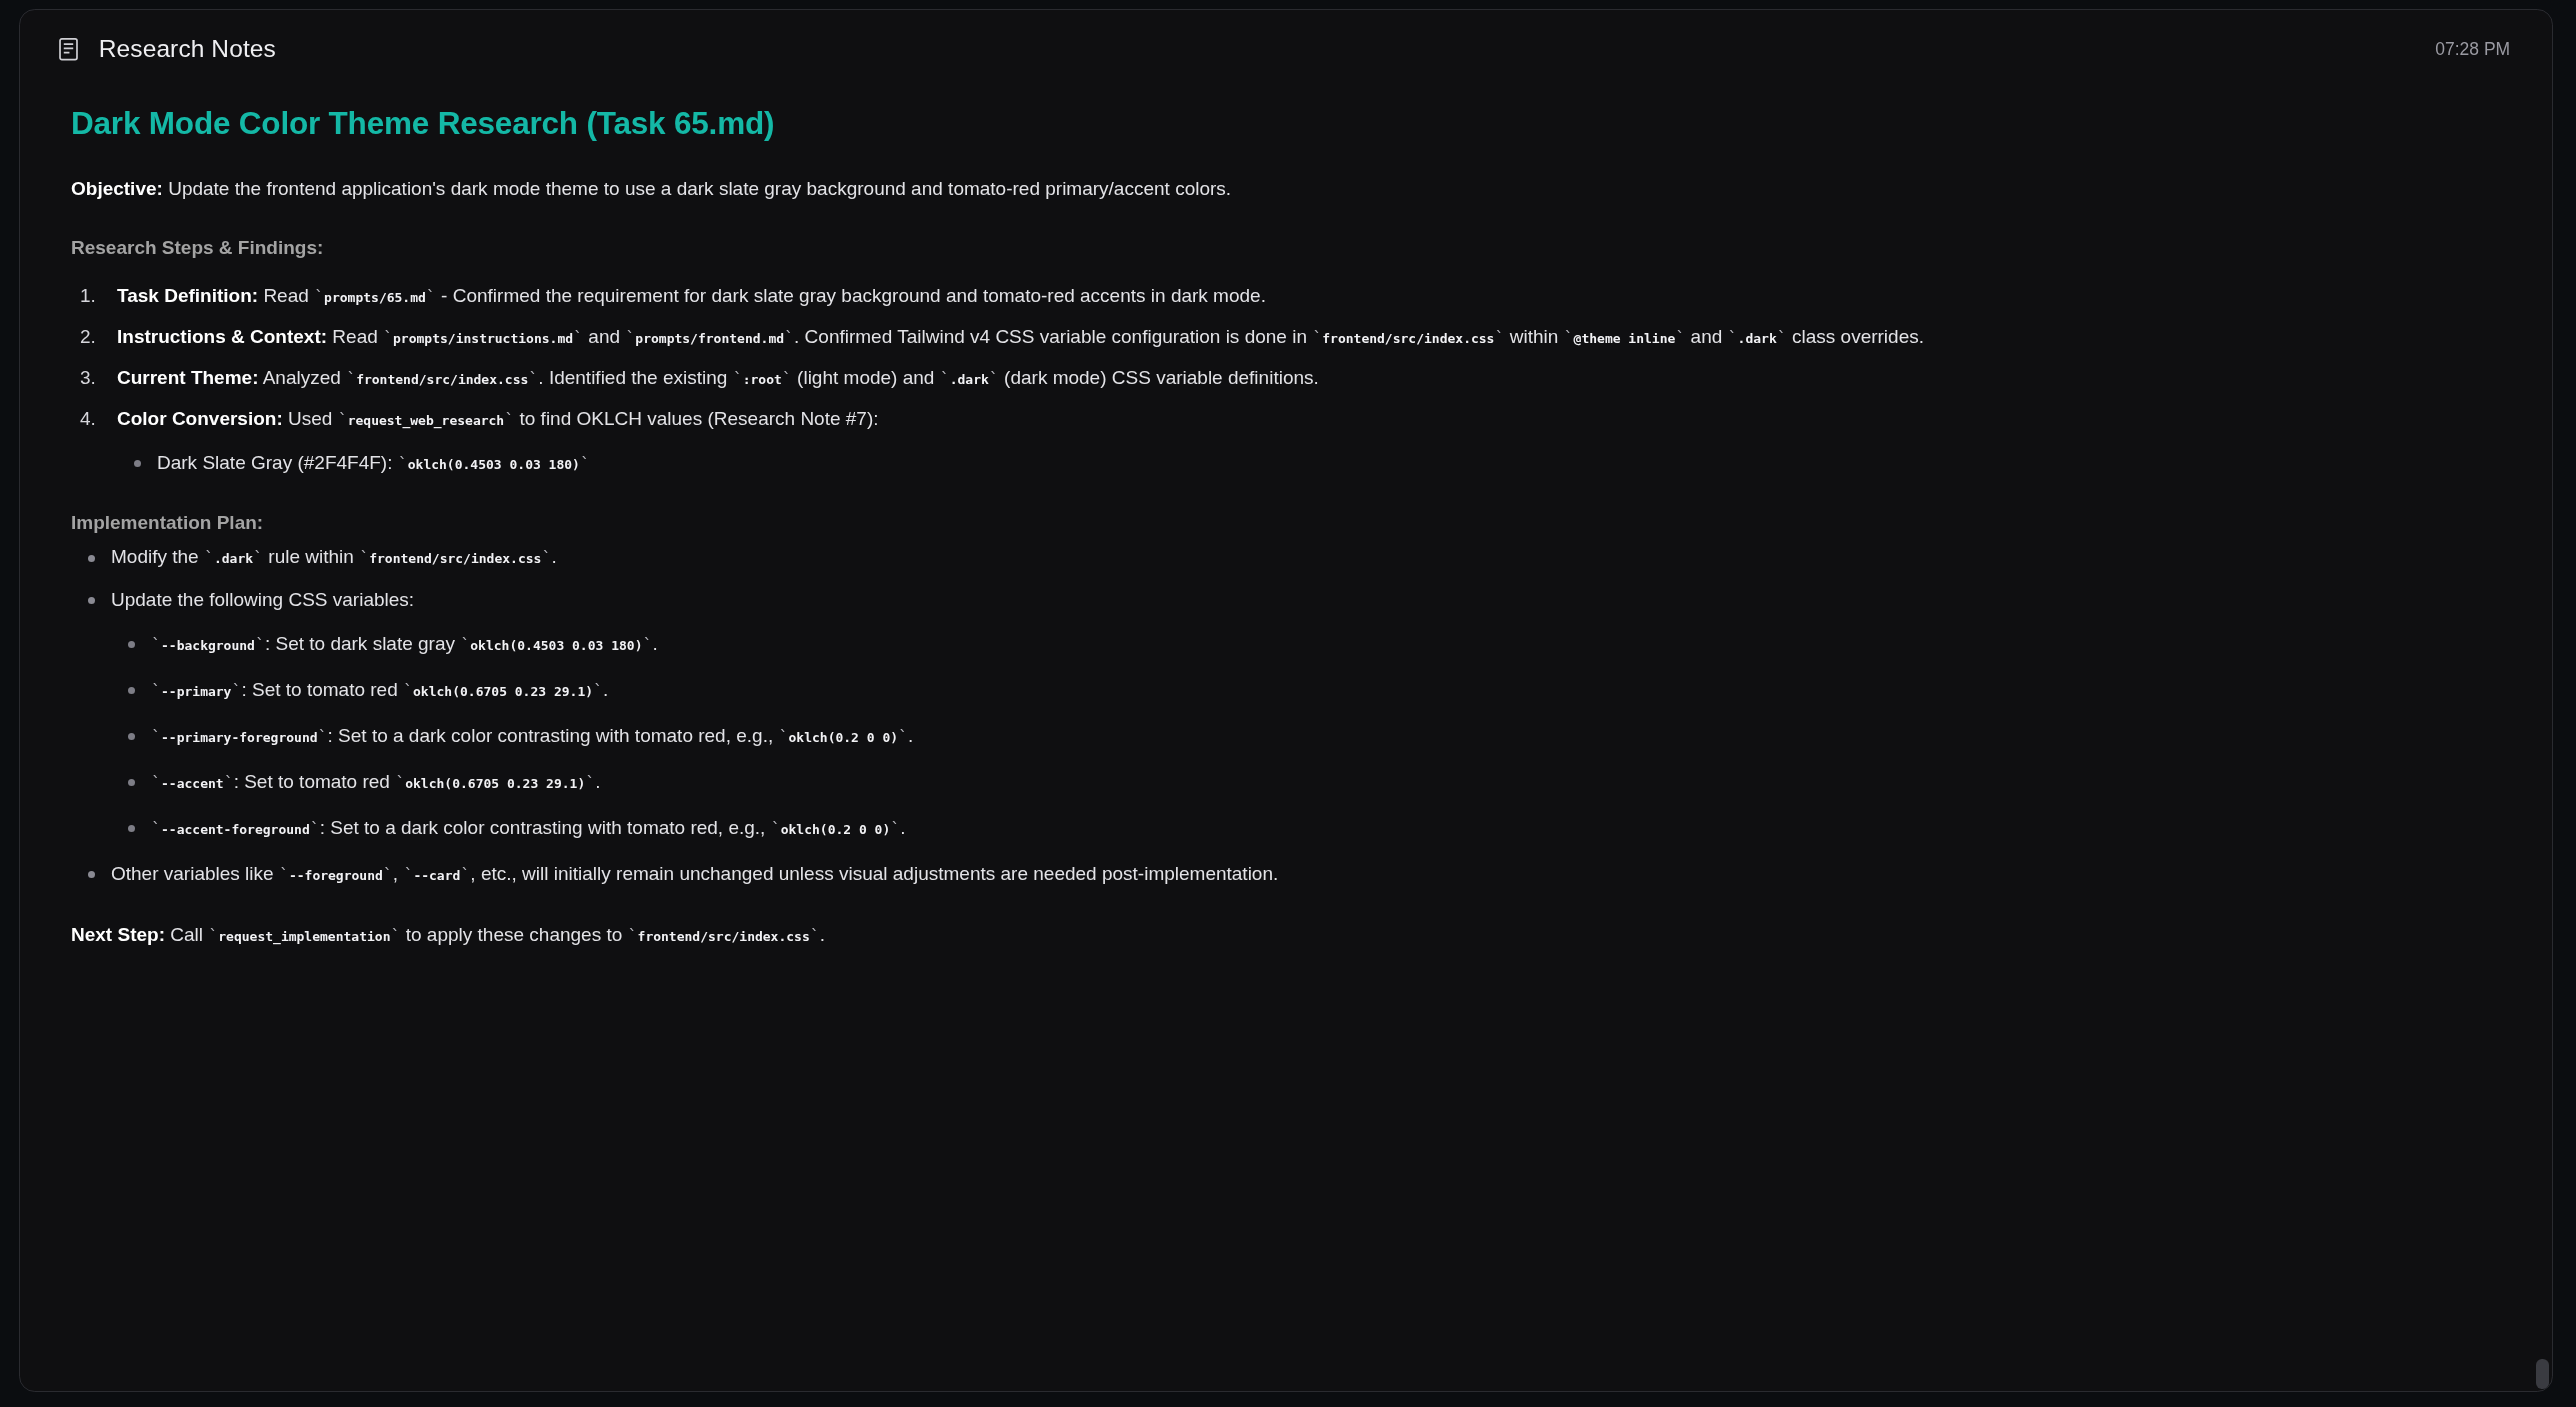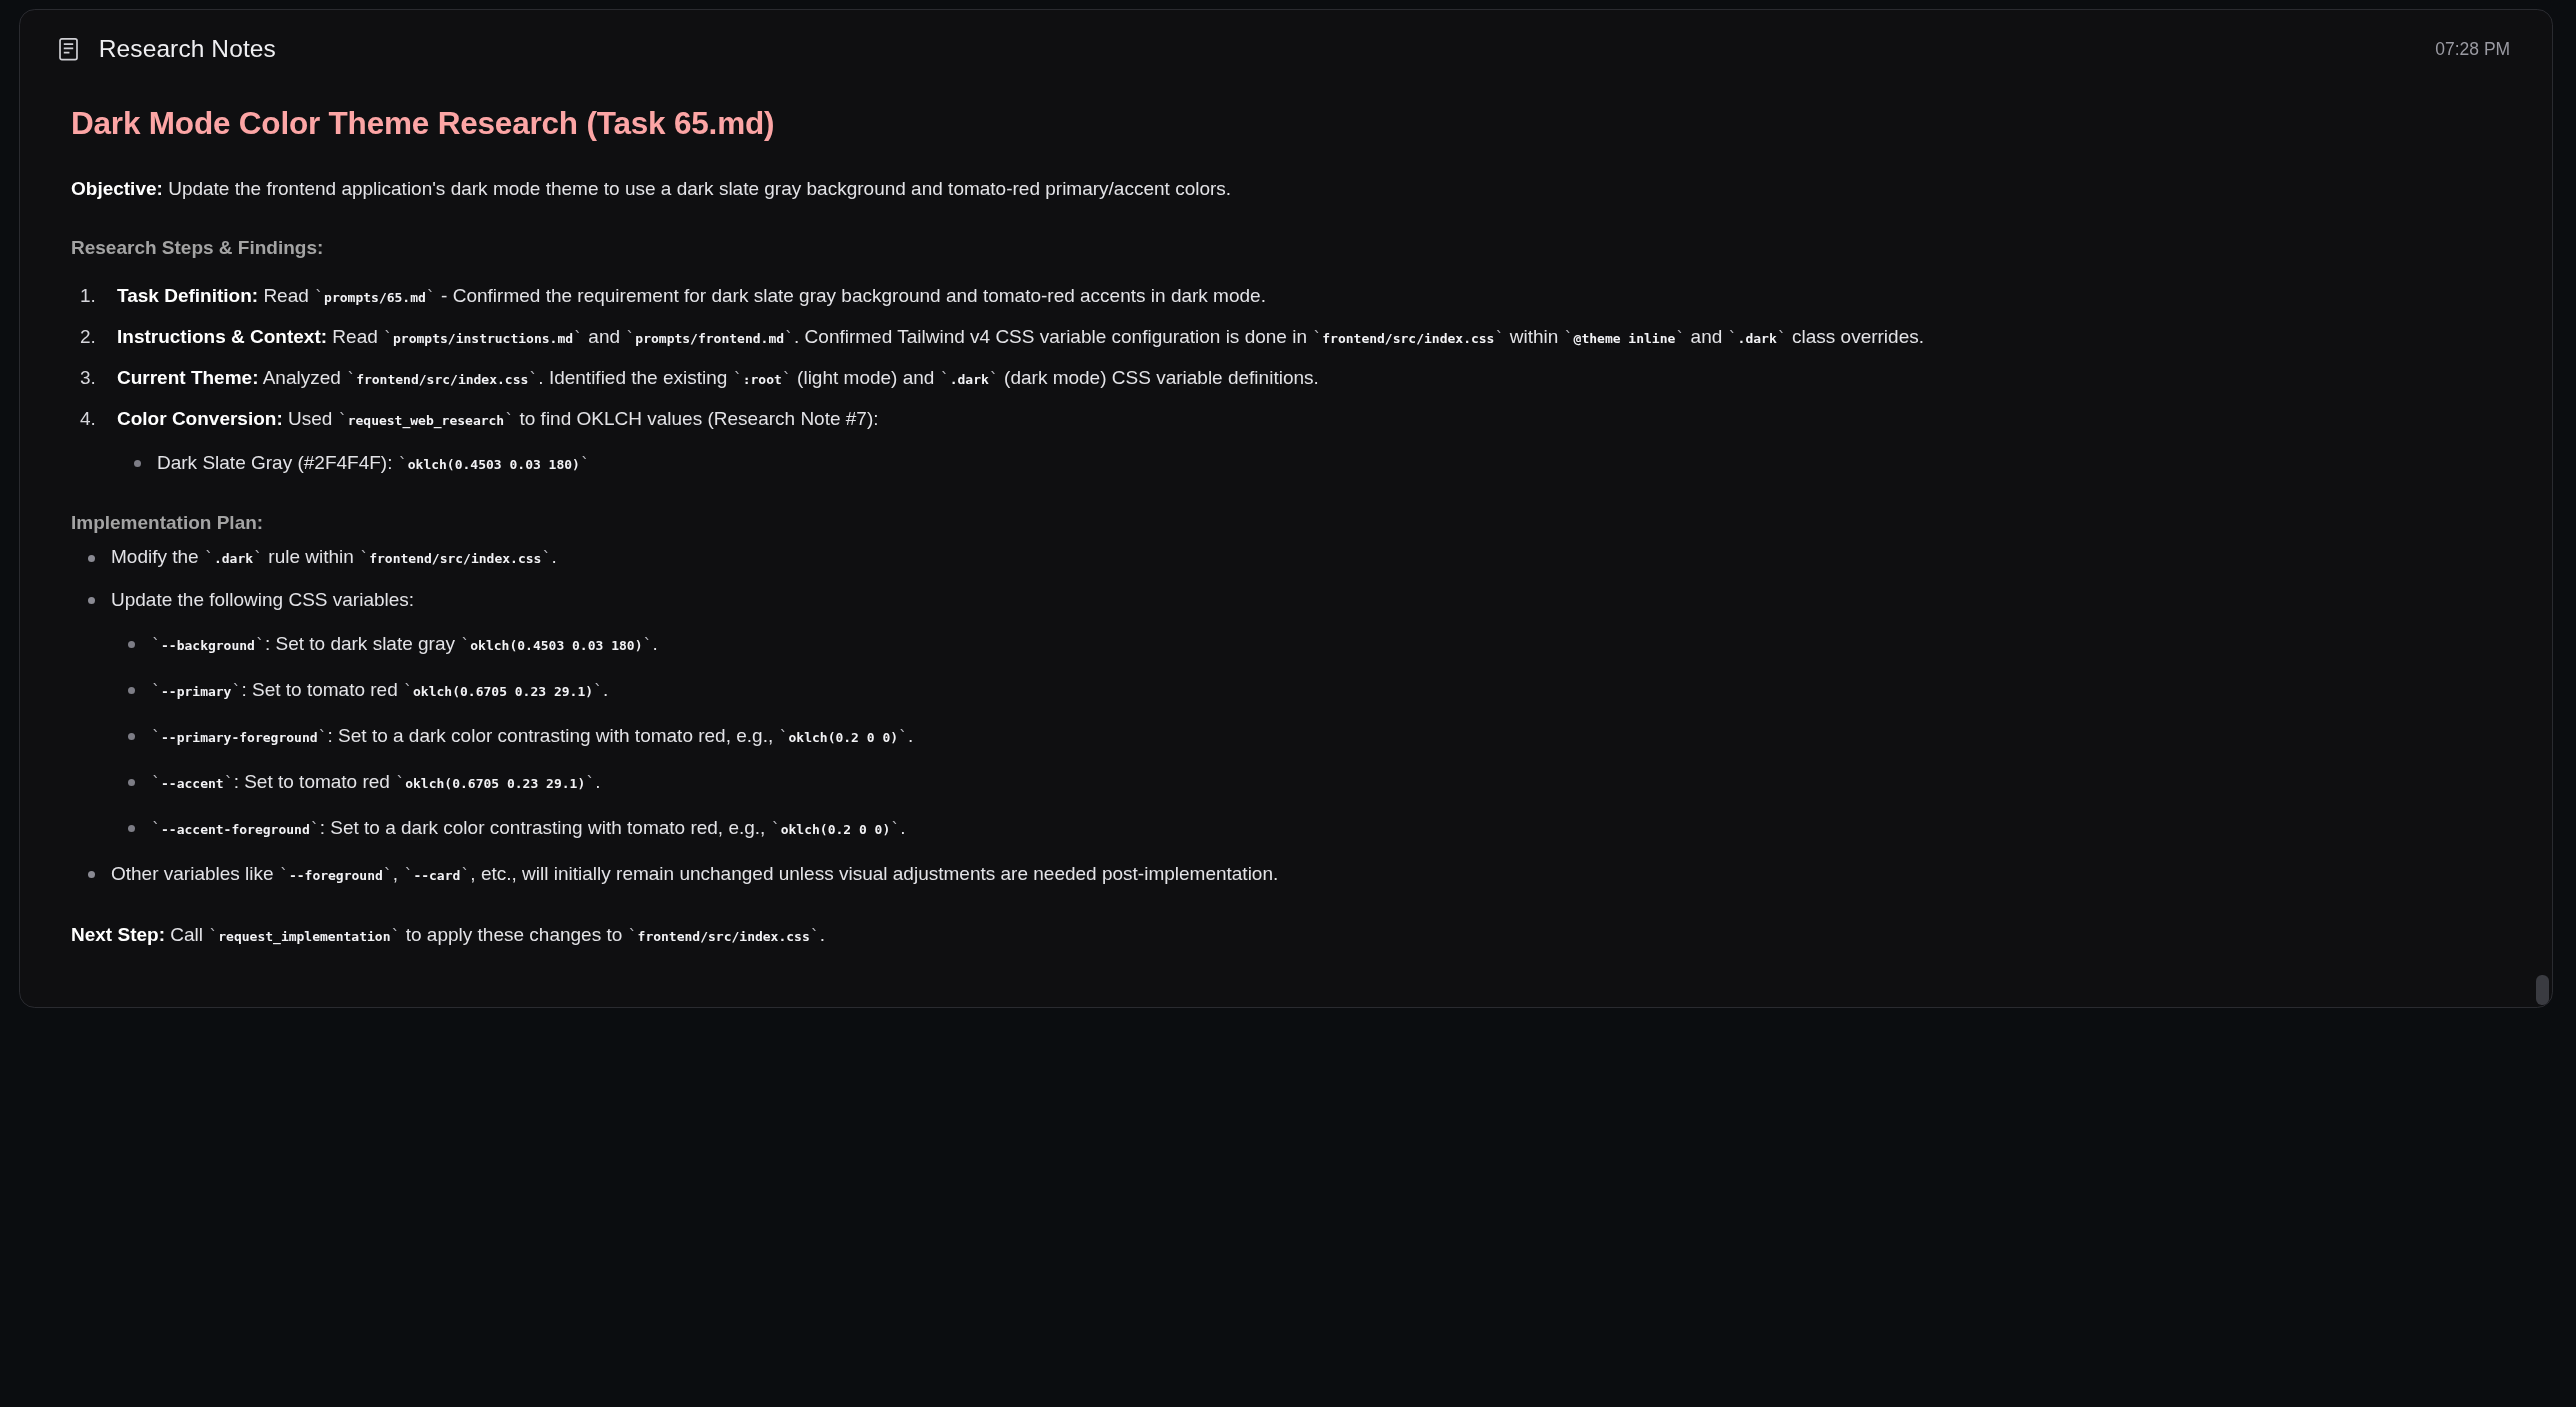--- a/index.html
+++ b/index.html
@@ -12,21 +12,21 @@
   }
   body {
     font-family: "Liberation Sans", sans-serif;
     color: #e8e8ea;
   }
   .panel {
     position: absolute;
     left: 19px;
     top: 8.8px;
     width: 2534px;
-    height: 999px;
+    height: 1383px;
     background: #0f0f11;
     border: 0.9px solid #2a2b30;
     border-radius: 15.8px;
     box-sizing: border-box;
     overflow: hidden;
   }
   .panel-header {
     display: flex;
     align-items: center;
     padding: 24.5px 33px 3.5px 33px;
@@ -54,21 +54,21 @@
     padding-right: 8.8px;
   }
   .content {
     padding: 15.8px 51px 0 51px;
     box-sizing: border-box;
   }
   h1.doc-title {
     font-size: 31.5px;
     font-weight: 700;
     margin: 21px 0 0 0;
-    color: #fca5a5;
+    color: #14b8a6;
     letter-spacing: -0.2px;
   }
   p.para {
     font-size: 19px;
     line-height: 1.45;
     margin: 33px 0 0 0;
     color: #e3e3e7;
   }
   .bold { font-weight: 700; color: #ffffff; }
   code, .code {

